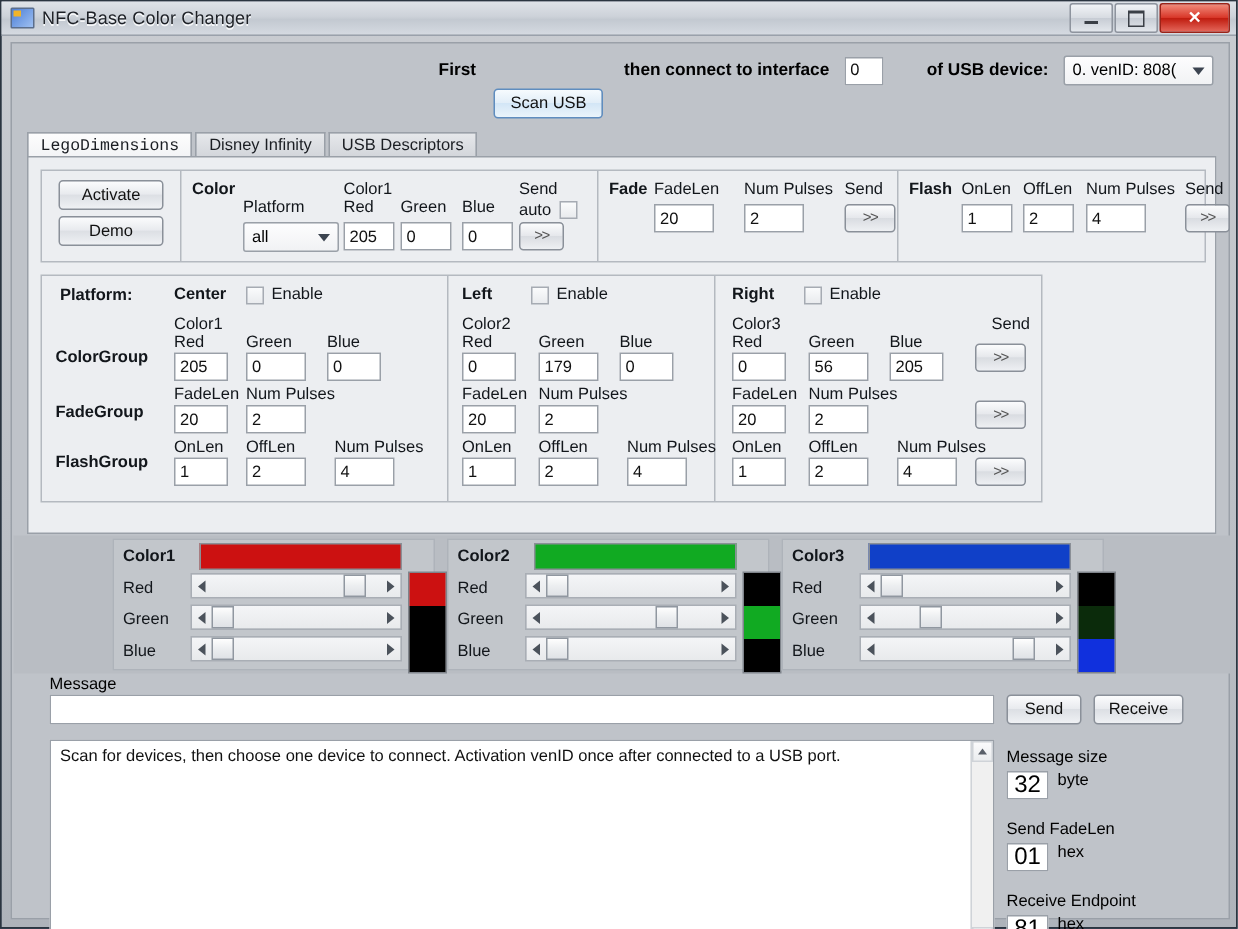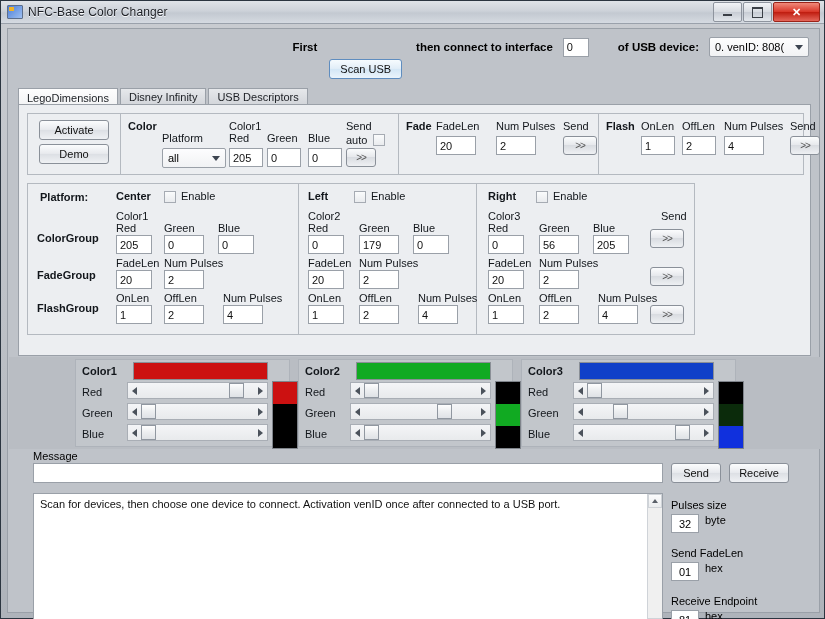--- a/index.html
+++ b/index.html
@@ -99,21 +99,21 @@
   .tabstrip{position:absolute;left:10px;top:58px;width:793px;height:18px;display:flex;align-items:flex-end;}
   .tab{
     height:17px;line-height:17px;padding:0 8px;font-size:11px;
     border:1px solid #9aa0a8;border-bottom:none;
     background:linear-gradient(180deg,#e6e8eb,#d2d5da);
     margin-right:2px;color:#1b1e23;box-sizing:border-box;
   }
   .tab.active{
     height:18px;line-height:18px;
     background:linear-gradient(180deg,#fdfdfd,#f2f3f5);
-    border-color:#9aa0a8;position:relative;top:1px;
+    border-color:#9aa0a8;position:relative;top:1px;font-family:Liberation Mono, monospace;
   }
   .tabpage{
     position:absolute;left:10px;top:75px;width:793px;height:252px;
     background:#eceef1;border:1px solid #9aa0a8;box-sizing:border-box;
   }
 
   
   .groupbox{position:absolute;border:1px solid #b4b9c0;background:transparent;box-sizing:border-box;}
   .sep-v{position:absolute;width:1px;background:#b4b9c0;}
   .col-lbl{font-size:11px;color:#12161b;white-space:nowrap;}
@@ -163,21 +163,21 @@
   .logscroll{
     position:absolute;right:0;top:0;width:15px;height:100%;
     background:#f0f0f0;border-left:1px solid #cfd3d8;box-sizing:border-box;
   }
   .sb-btn{height:14px;display:flex;align-items:center;justify-content:center;
     background:linear-gradient(180deg,#fbfbfc,#ebedef);border:1px solid #cfd3d8;box-sizing:border-box;}
   .sb-up{width:0;height:0;border-left:3px solid transparent;border-right:3px solid transparent;border-bottom:4px solid #5a6069;}
   .rightpane{position:absolute;left:663px;top:434px;width:150px;}
   .mini-in{
     width:28px;height:19px;background:#fff;border:1px solid #9aa0a8;
-    display:flex;align-items:center;justify-content:center;font-size:11px;box-sizing:border-box;
+    display:flex;align-items:center;justify-content:center;font-size:16px;box-sizing:border-box;
   }
 </style>
 </head>
 <body>
 
 <div class="window">
 
   <div class="titlebar">
     <div class="title-ico"></div>
     <div class="title-text">NFC-Base Color Changer</div>
@@ -490,21 +490,21 @@
         <div style="height:110px;"></div>
         <div class="sb-btn"></div>
       </div>
     </div>
 
     <div class="rightpane">
       <div style="display:flex;gap:8px;">
         <div class="btn" style="width:50px;text-align:center;">Send</div>
         <div class="btn" style="width:60px;text-align:center;">Receive</div>
       </div>
-      <div style="margin-top:16px;">Pulses size</div>
+      <div style="margin-top:16px;">Message size</div>
       <div style="display:flex;align-items:flex-start;gap:6px;margin-top:3px;">
         <div class="mini-in">32</div>
         <div>byte</div>
       </div>
       <div style="margin-top:14px;">Send FadeLen</div>
       <div style="display:flex;align-items:flex-start;gap:6px;margin-top:3px;">
         <div class="mini-in">01</div>
         <div>hex</div>
       </div>
       <div style="margin-top:14px;">Receive Endpoint</div>

